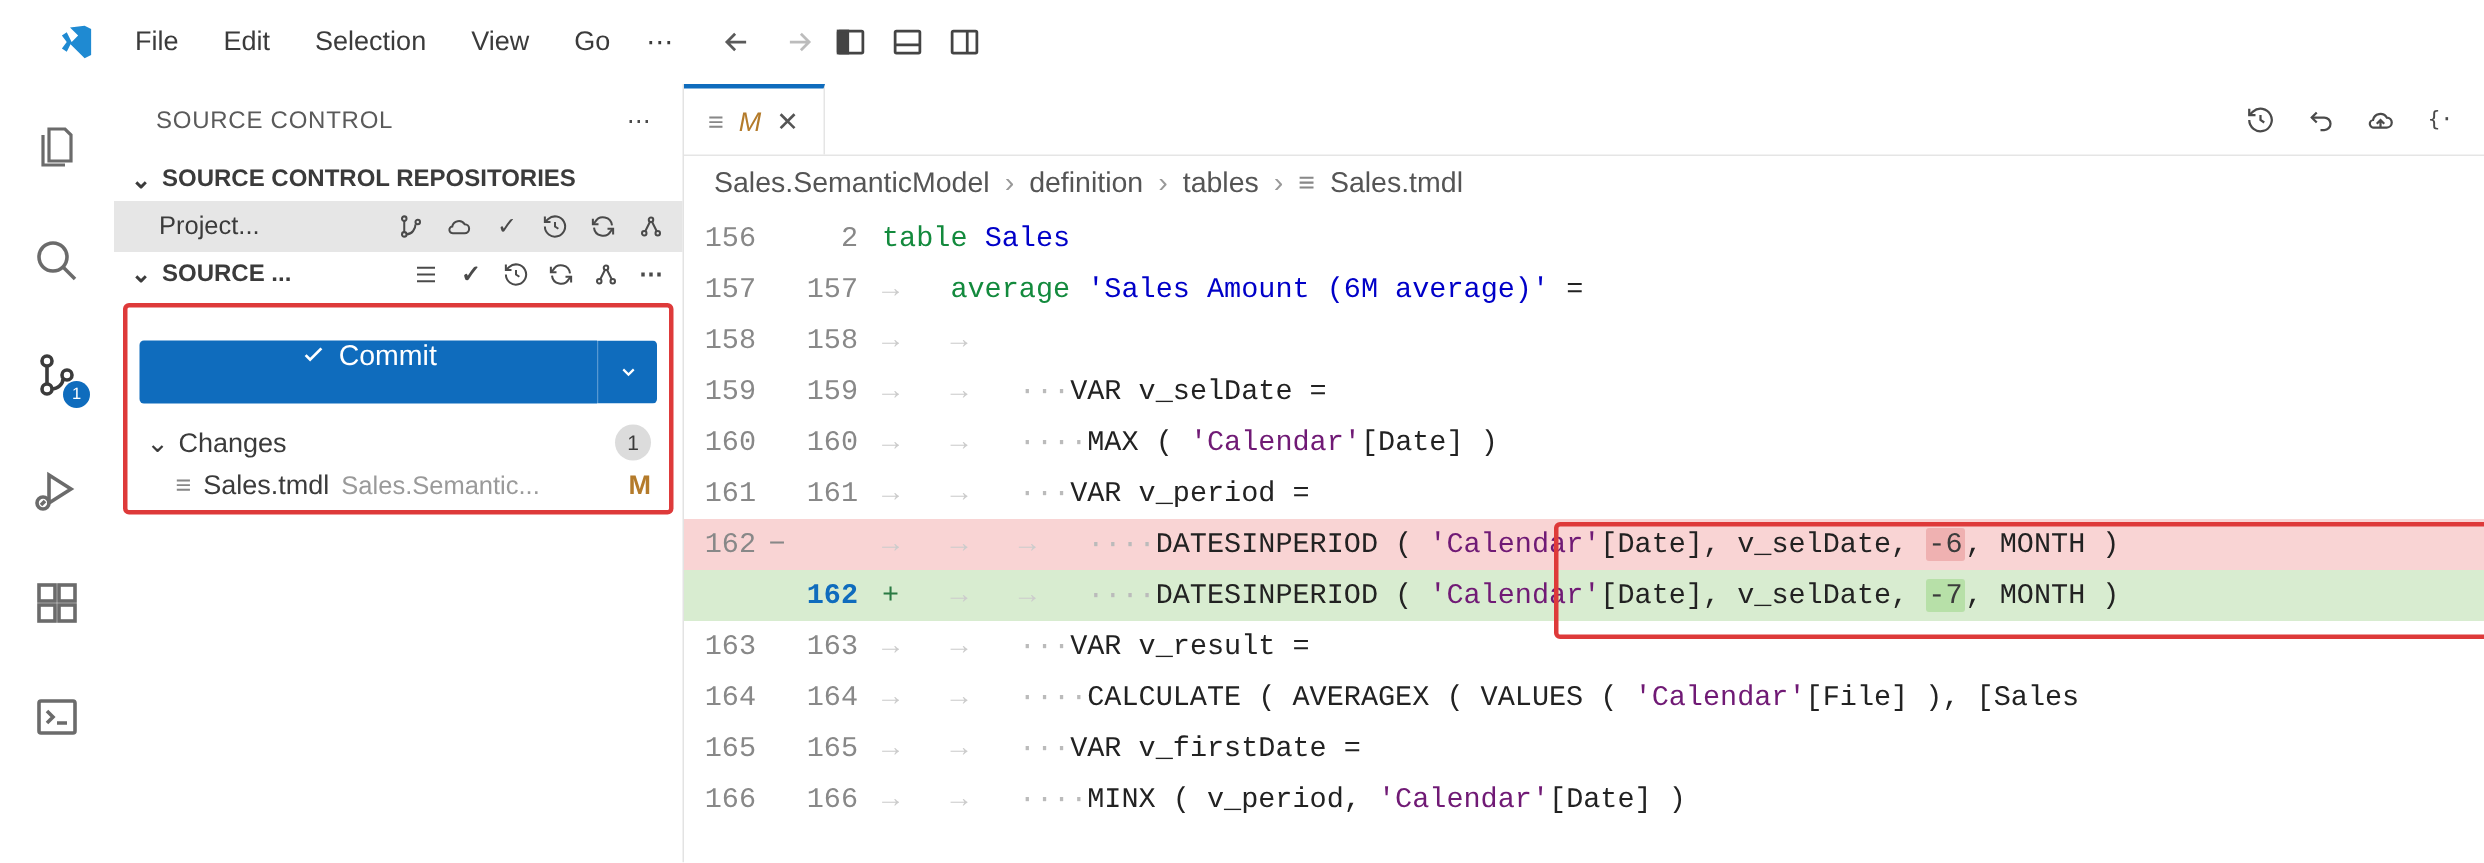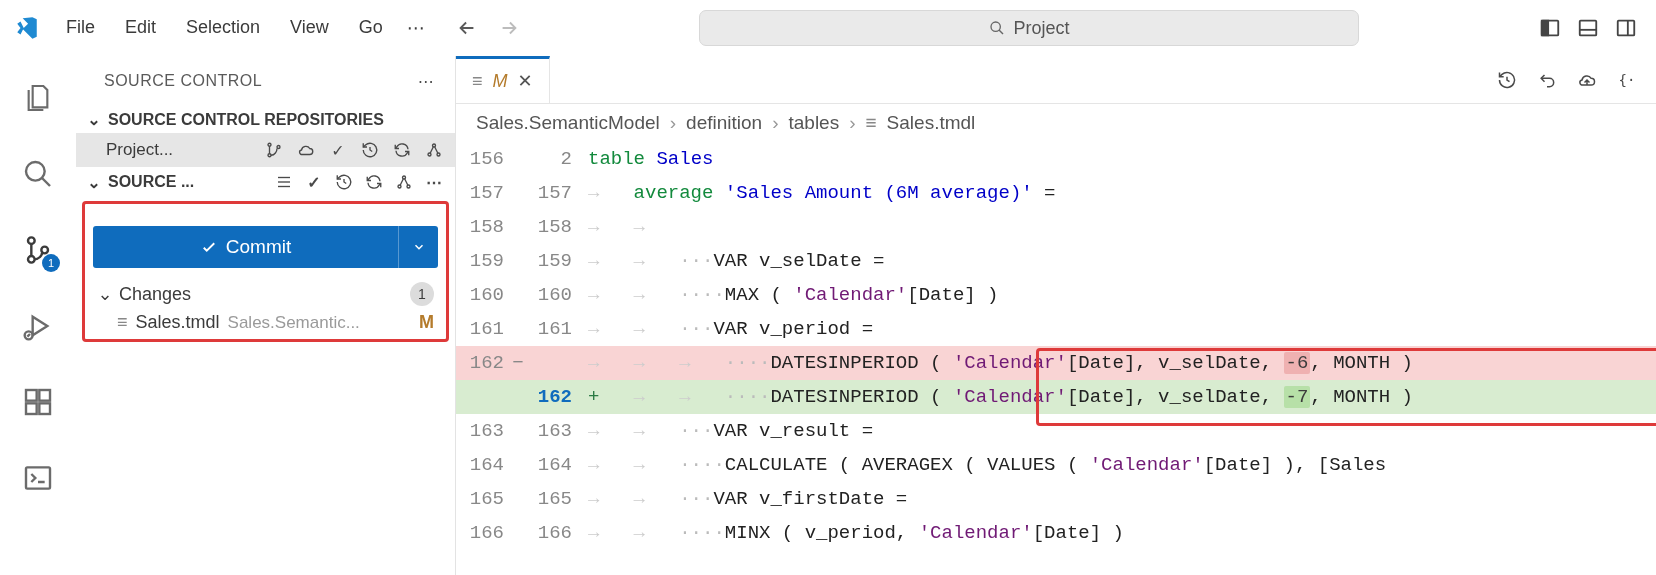--- a/index.html
+++ b/index.html
@@ -13,20 +13,21 @@
   overflow: hidden;
   display: flex;
   flex-direction: column;
 }
 .titlebar {
   height: 56px;
   display: flex;
   align-items: center;
   padding: 0 8px;
   gap: 6px;
+  margin-left: 24px;
 }
 .logo { width: 38px; display: flex; justify-content: center; }
 .menubar { display: flex; gap: 2px; }
 .menu-item {
   padding: 6px 14px;
   border-radius: 5px;
   font-size: 18px;
   cursor: default;
 }
 .menu-item-dots { padding: 6px 8px; }
@@ -128,21 +129,21 @@
   border-radius:3px;
   padding: 0 10px;
   font-size:18px;
   color:#333;
 }
 .commit-btn-row {
   display:flex;margin-top:14px;height:42px;
 }
 .commit-btn {
   flex:1;background:#0f6cbd;color:#fff;
-  display:flex;align-items:center;justify-content:center;gap:8px;
+  display:flex;align-items:flex-start;justify-content:center;gap:8px;
   font-size:19px;border-radius:3px 0 0 3px;border:none;
 }
 .commit-drop {
   width:40px;background:#0f6cbd;color:#fff;border:none;border-left:1px solid rgba(255,255,255,.3);
   border-radius:0 3px 3px 0;display:flex;align-items:center;justify-content:center;
 }
 .changes-hdr {
   display:flex;align-items:center;gap:6px;margin-top:14px;padding:0 4px;
   font-size:18px;
 }
@@ -226,29 +227,20 @@
       <svg width="22" height="22" viewBox="0 0 24 24" fill="none" stroke="currentColor" stroke-width="2">
           <path d="M19 12H5M11 18l-6-6 6-6"></path>
         </svg>
     </div>
     <div class="nav-arrow disabled">
       <svg width="22" height="22" viewBox="0 0 24 24" fill="none" stroke="currentColor" stroke-width="2">
           <path d="M5 12h14M13 6l6 6-6 6"></path>
         </svg>
     </div>
   </div>
-  <div class="search-center">
-    <div class="search-box">
-      <svg width="16" height="16" viewBox="0 0 24 24" fill="none" stroke="#666" stroke-width="2">
-          <circle cx="10" cy="10" r="7"></circle>
-          <path d="M21 21l-6-6"></path>
-        </svg>
-      <span>Project</span>
-    </div>
-  </div>
   <div class="title-right">
     <div class="panel-icon">
         <svg width="22" height="22" viewBox="0 0 24 24" fill="none" stroke="#444" stroke-width="2">
           <rect x="3" y="4" width="18" height="16" rx="1"></rect>
           <rect x="3" y="4" width="7" height="16" fill="#444"></rect>
         </svg>
       </div>
     <div class="panel-icon">
         <svg width="22" height="22" viewBox="0 0 24 24" fill="none" stroke="#444" stroke-width="2">
           <rect x="3" y="4" width="18" height="16" rx="1"></rect>
@@ -509,21 +501,21 @@
         <div class="codecell"><span style="color:#2a7a43">+</span><span class="tab-ws">   →   →   </span><span class="ws">····</span><span class="txt">DATESINPERIOD ( </span><span class="str">'Calendar'</span><span class="txt">[Date], v_selDate, </span><span class="inl-new">-7</span><span class="txt">, MONTH )</span></div>
       </div>
 
       <div class="line">
         <div class="gut1">163</div><div class="gut-gap"></div><div class="gut2">163</div>
         <div class="codecell"><span class="tab-ws">→   →   </span><span class="ws">···</span><span class="txt">VAR v_result =</span></div>
       </div>
 
       <div class="line">
         <div class="gut1">164</div><div class="gut-gap"></div><div class="gut2">164</div>
-        <div class="codecell"><span class="tab-ws">→   →   </span><span class="ws">····</span><span class="txt">CALCULATE ( AVERAGEX ( VALUES ( </span><span class="str">'Calendar'</span><span class="txt">[Date] ), [Sales</span></div>
+        <div class="codecell"><span class="tab-ws">→   →   </span><span class="ws">····</span><span class="txt">CALCULATE ( AVERAGEX ( VALUES ( </span><span class="str">'Calendar'</span><span class="txt">[File] ), [Sales</span></div>
       </div>
 
       <div class="line">
         <div class="gut1">165</div><div class="gut-gap"></div><div class="gut2">165</div>
         <div class="codecell"><span class="tab-ws">→   →   </span><span class="ws">···</span><span class="txt">VAR v_firstDate =</span></div>
       </div>
 
       <div class="line">
         <div class="gut1">166</div><div class="gut-gap"></div><div class="gut2">166</div>
         <div class="codecell"><span class="tab-ws">→   →   </span><span class="ws">····</span><span class="txt">MINX ( v_period, </span><span class="str">'Calendar'</span><span class="txt">[Date] )</span></div>

